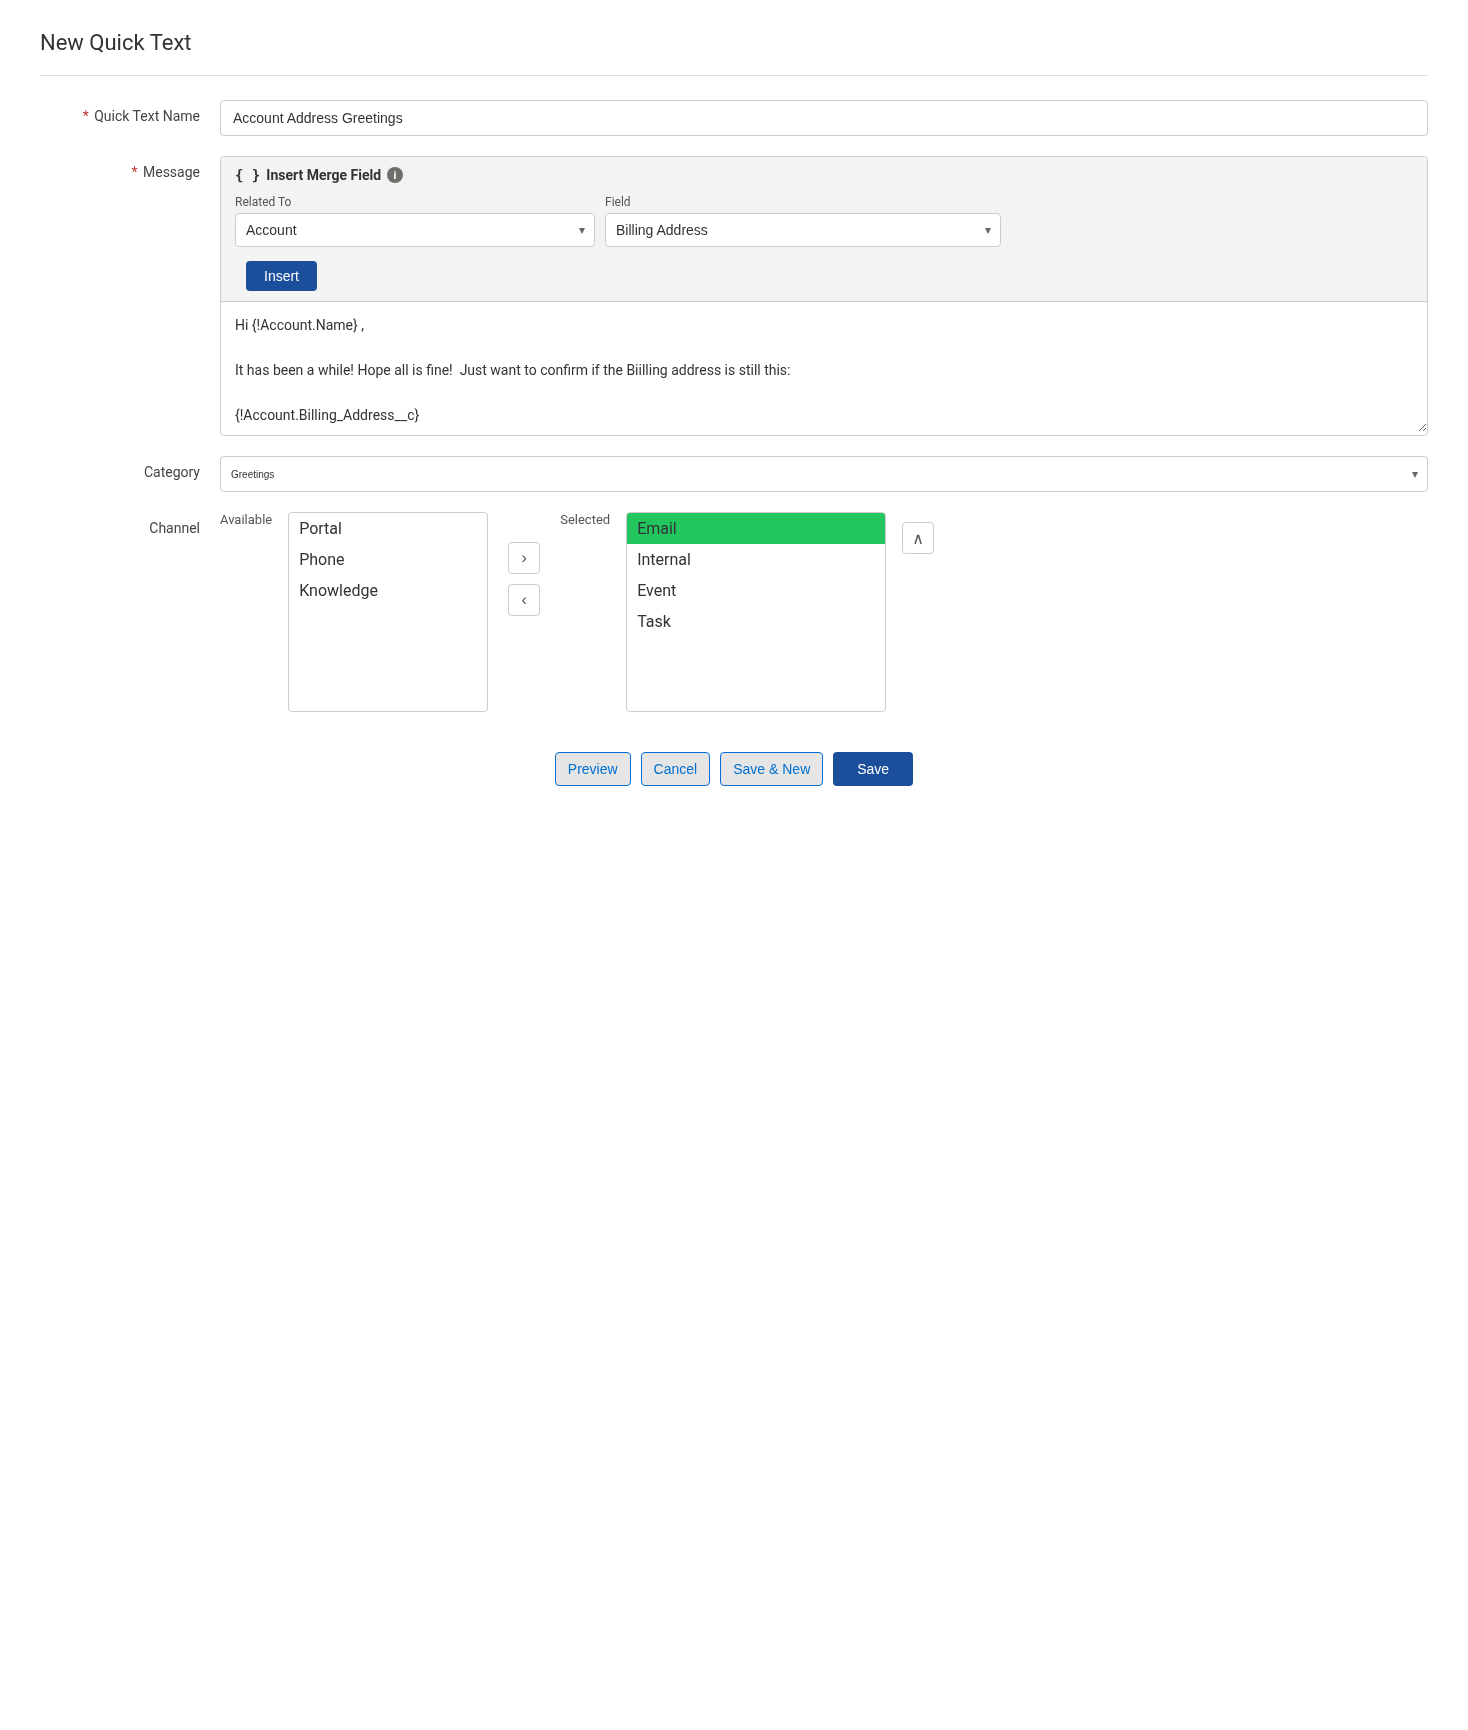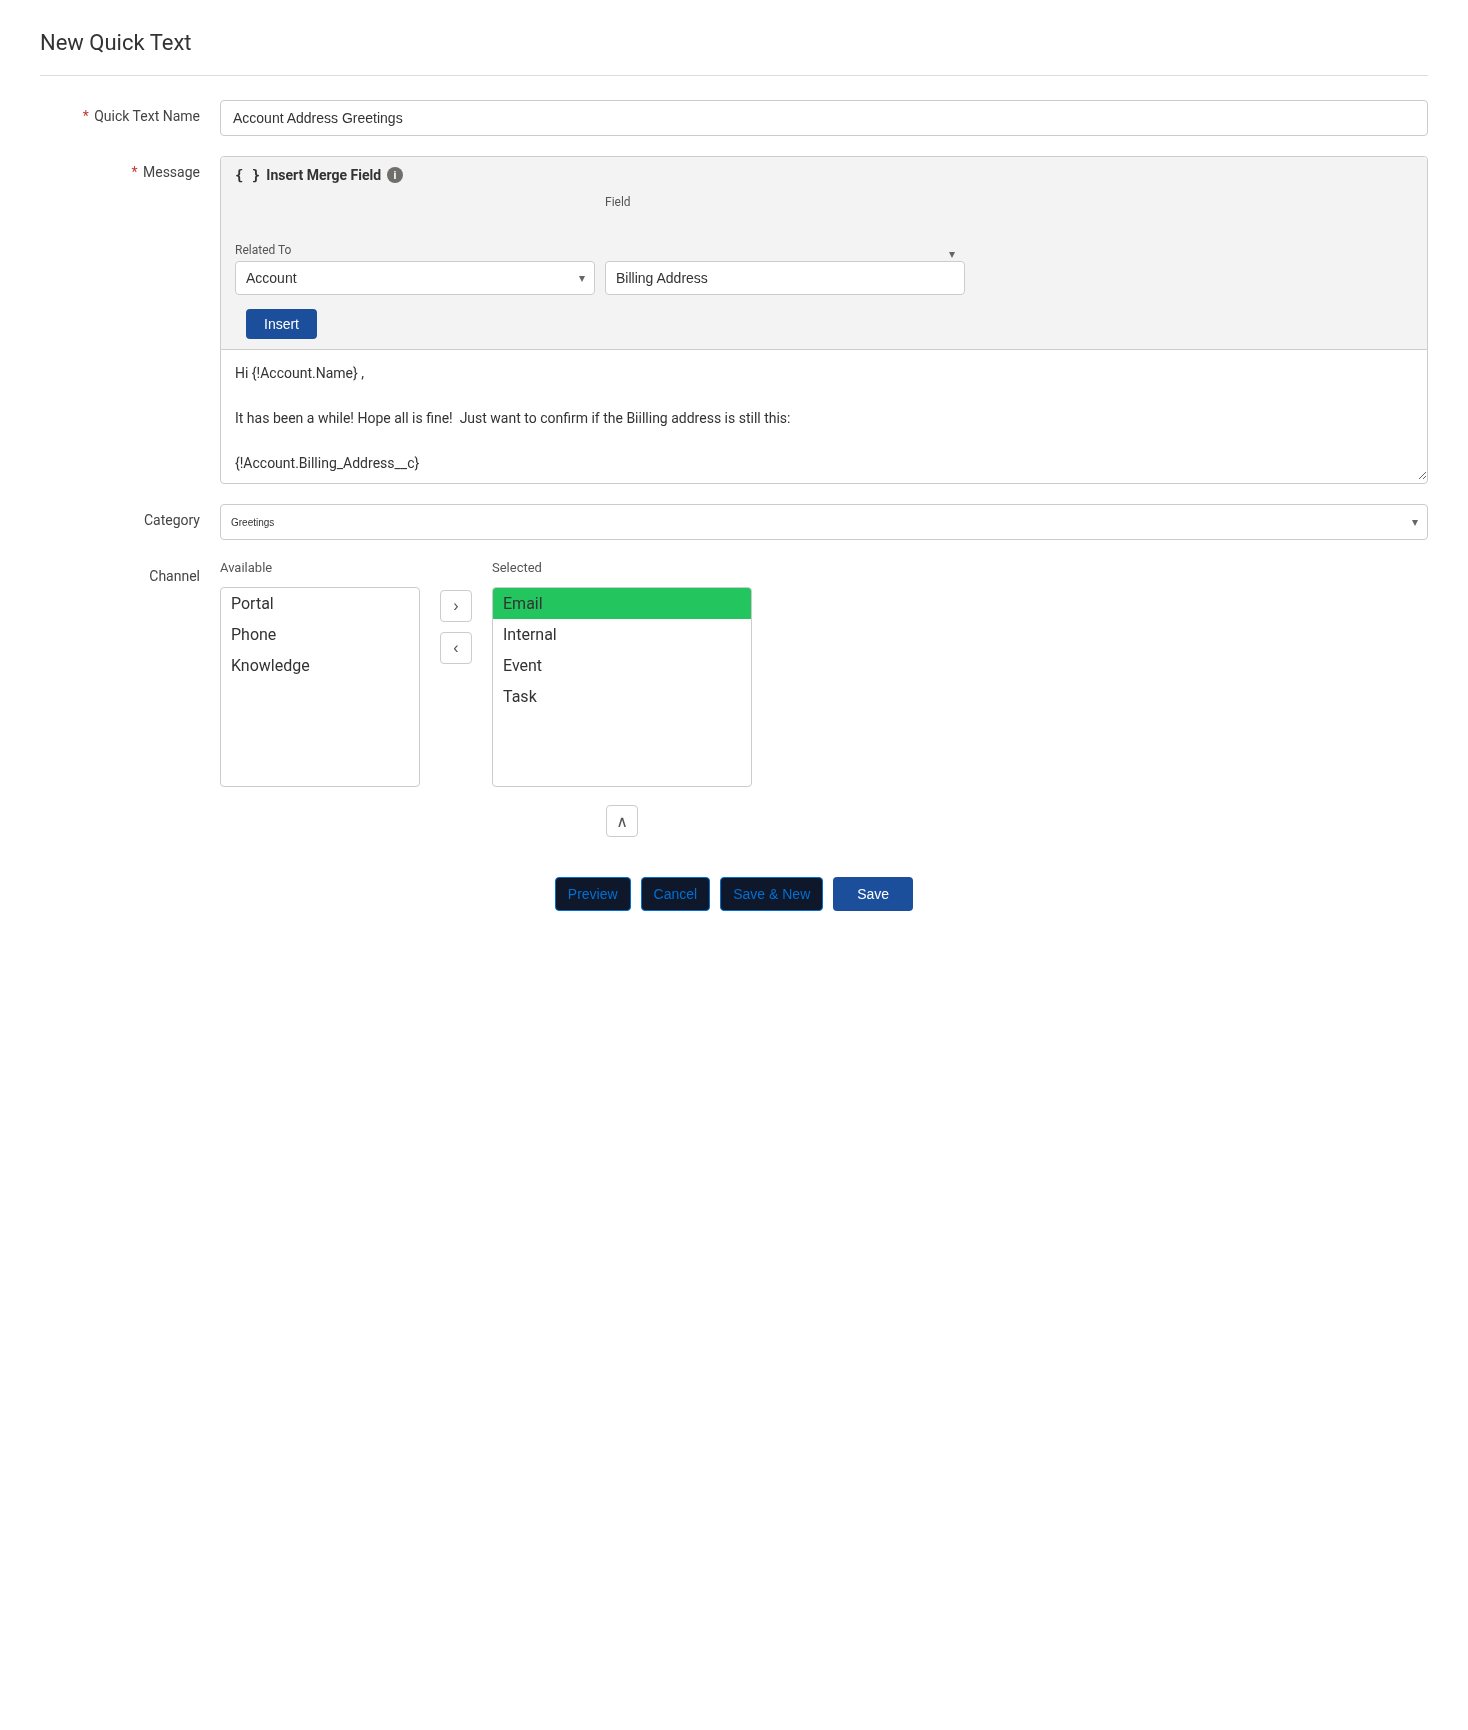--- a/index.html
+++ b/index.html
@@ -139,22 +139,21 @@
       padding: 12px 14px;
       font-size: 14px;
       color: #333;
       resize: vertical;
       outline: none;
       font-family: inherit;
       line-height: 1.6;
     }
     .list-box-section {
       display: flex;
-      flex-direction: column;
-      gap: 8px;
+      gap: 16px;
       justify-content: flex-end;
     }
     .list-box-label {
       font-size: 13px;
       color: #555;
       margin-bottom: 4px;
     }
     .list-box {
       width: 200px;
       height: 200px;
@@ -220,21 +219,21 @@
       font-size: 16px;
       color: #555;
     }
     .footer-btns {
       display: flex;
       justify-content: center;
       gap: 10px;
       margin-top: 40px;
     }
     .btn-outline {
-      background: #0f172a;
+      background: #e5e5e5;
       color: #0070d2;
       border: 1px solid #0070d2;
       border-radius: 4px;
       padding: 8px 12px;
       font-size: 14px;
       cursor: pointer;
     }
     .btn-primary {
       background: #1b4f9c;
       color: #fff;
@@ -329,21 +328,21 @@
                     <option>Contact</option>
                     <option>Lead</option>
                     <option>Case</option>
                     <option>Opportunity</option>
                   </select>
                 </div>
               </div>
               <div class="field-group">
                 <label>Field</label>
                 <div class="select-wrap">
-                  <select style="width:360px;margin-top:48px;">
+                  <select style="width:396px;">
                     <option>Billing Address</option>
                     <option>Name</option>
                     <option>Phone</option>
                     <option>Email</option>
                     <option>Industry</option>
                   </select>
                 </div>
               </div>
             </div>
             <div style="margin-top:10px;padding-left:11px;">

